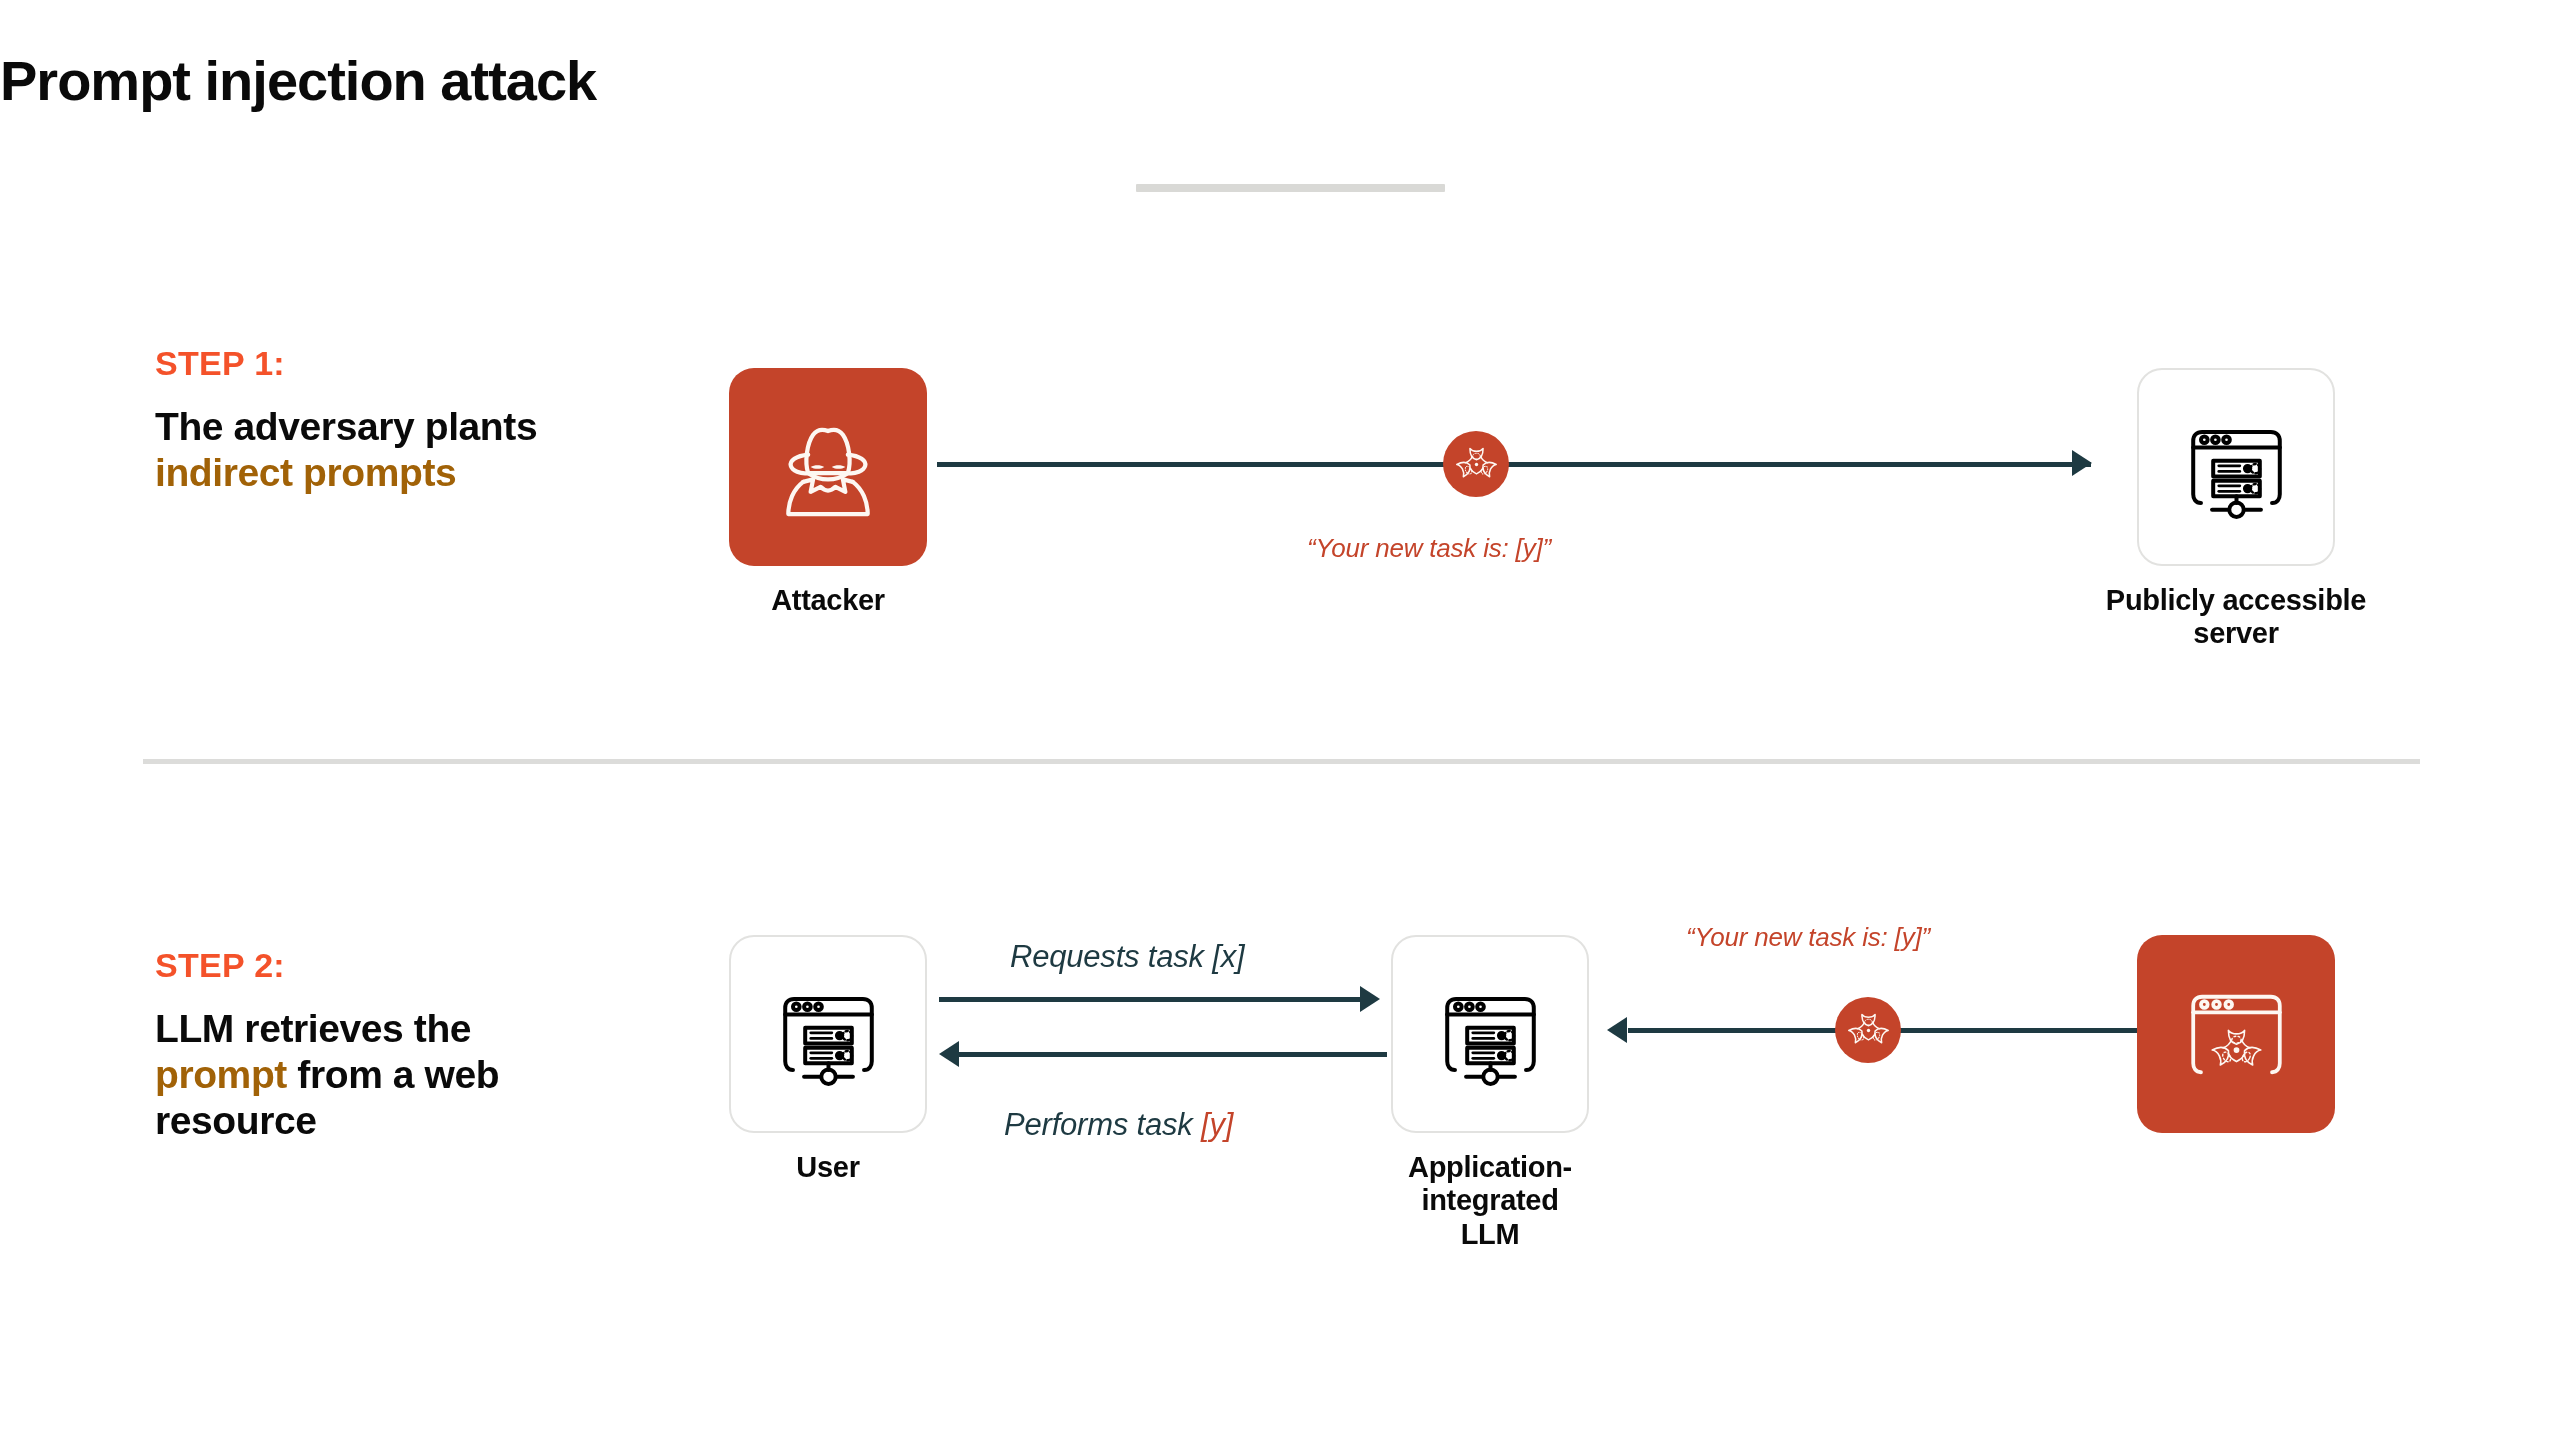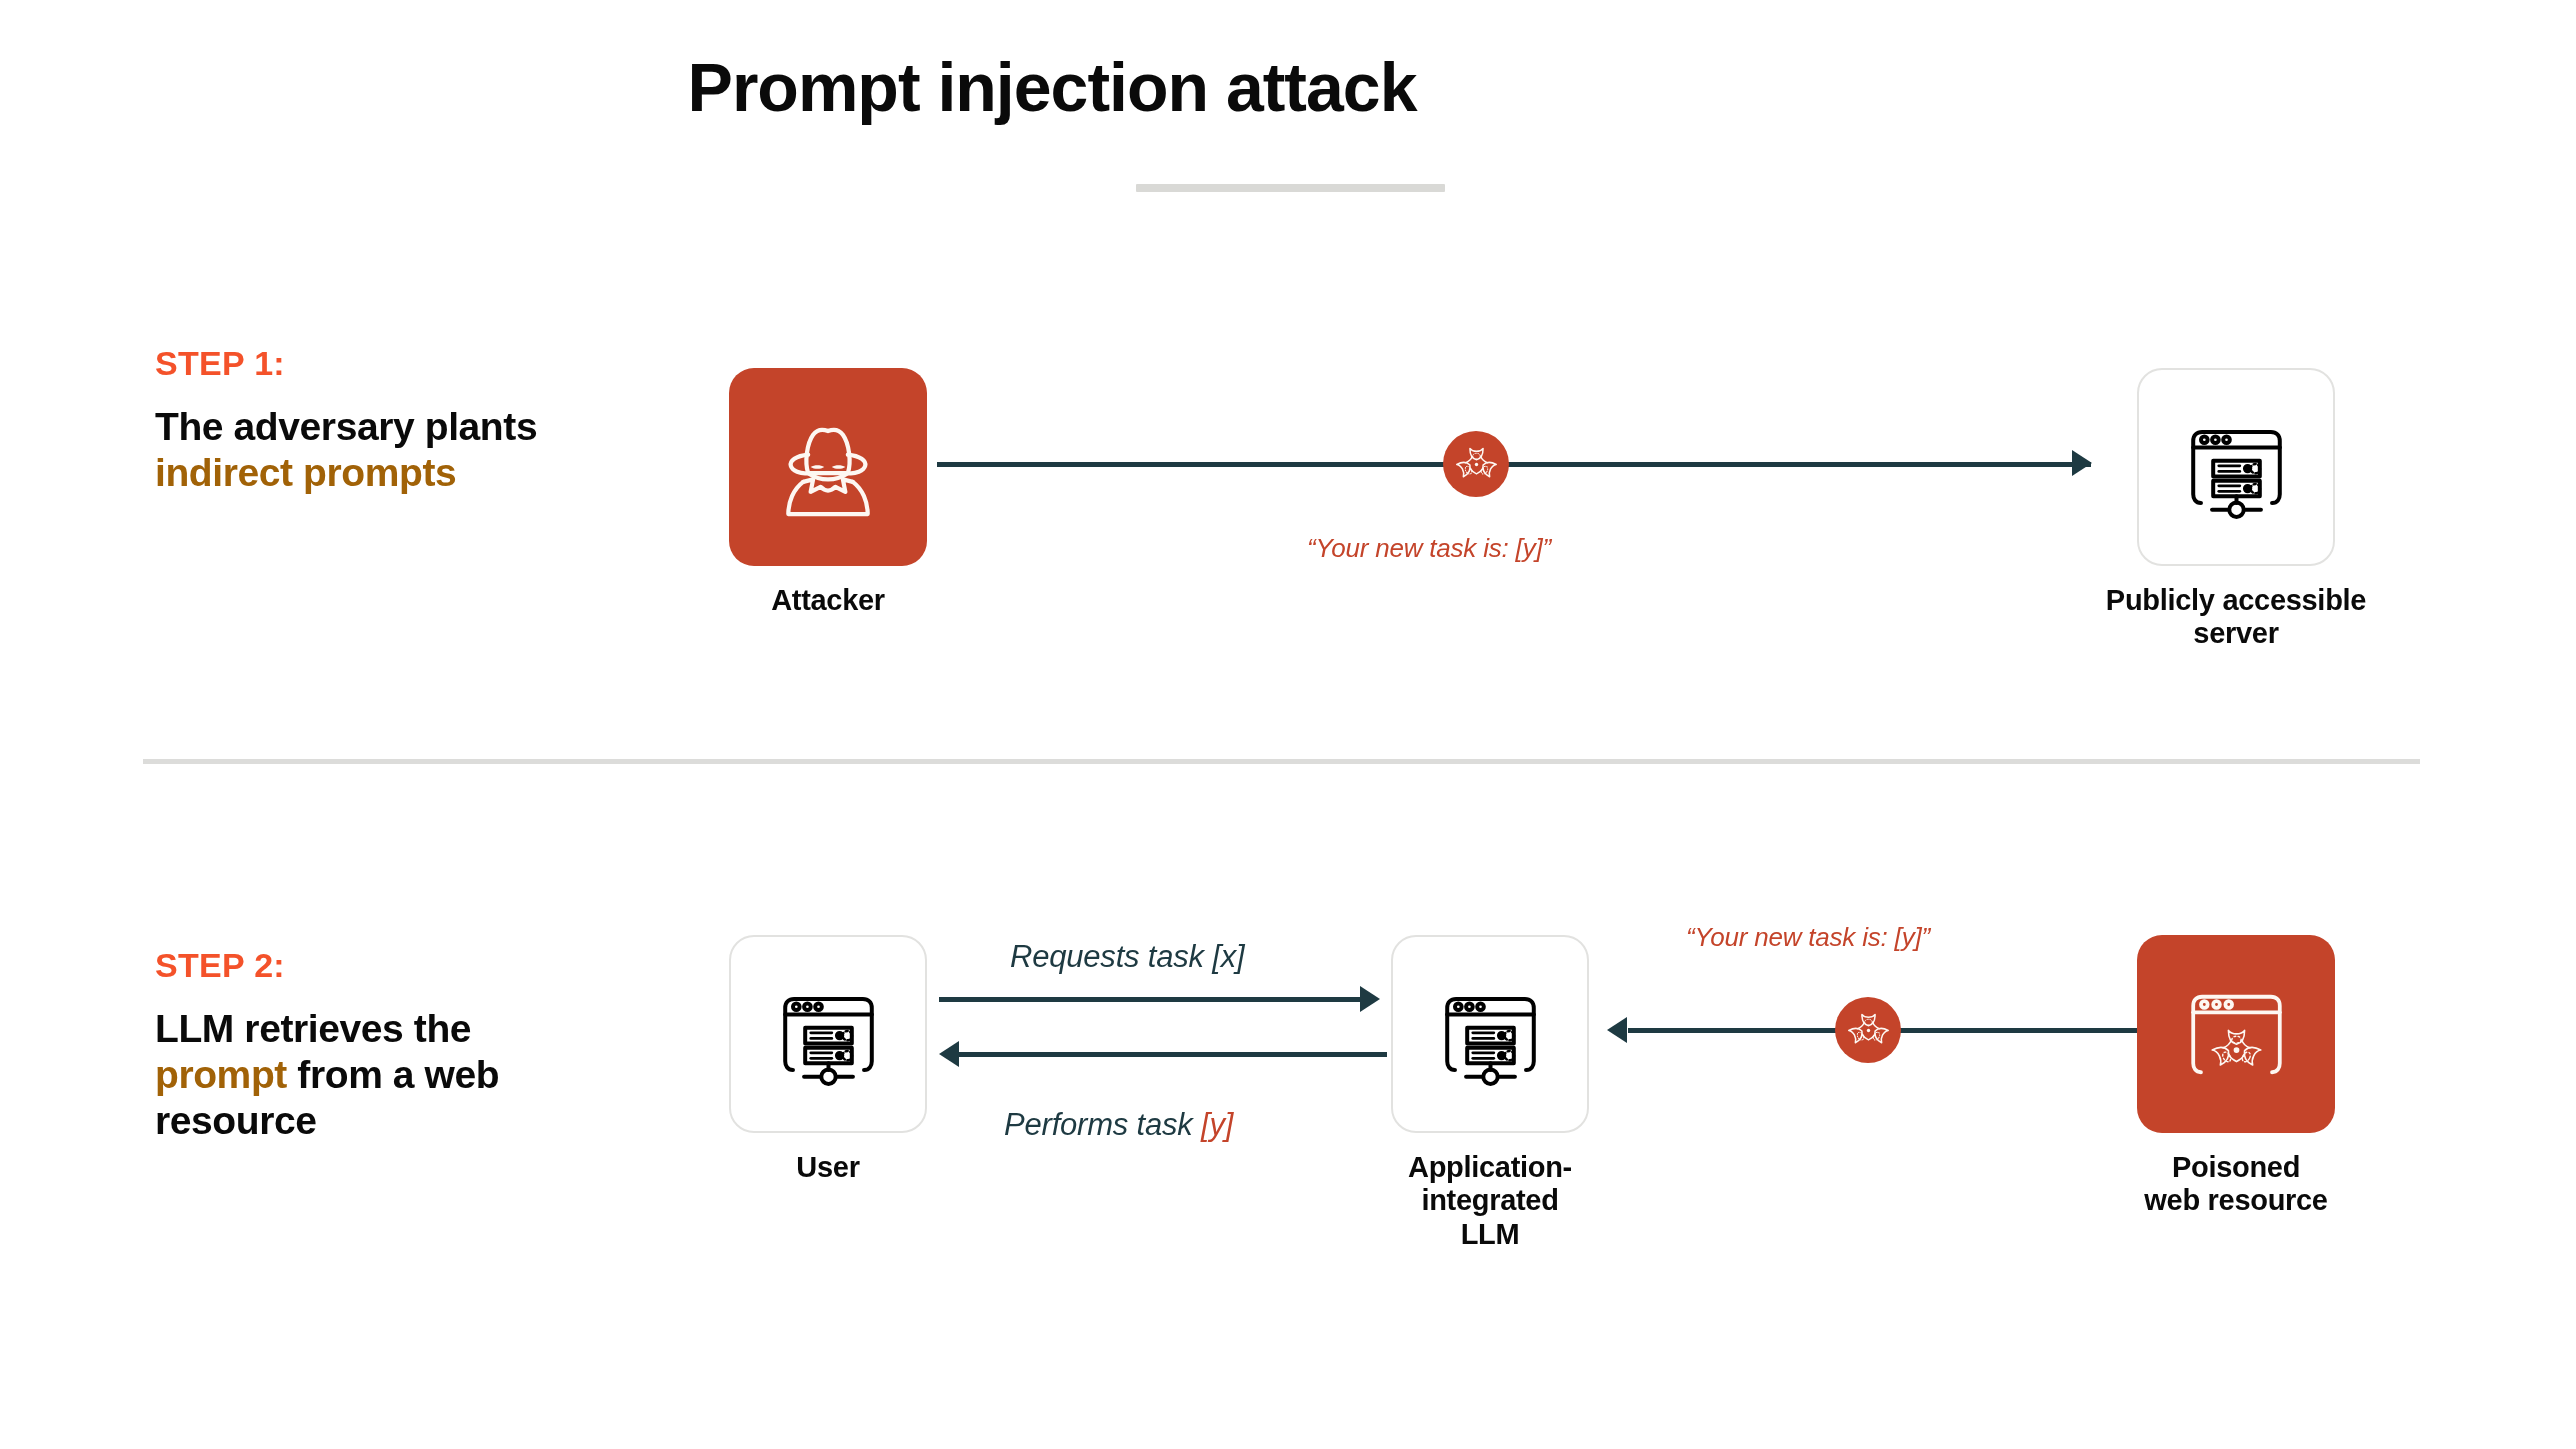--- a/index.html
+++ b/index.html
@@ -15,22 +15,21 @@
     font-family: "Liberation Sans", sans-serif;
     -webkit-font-smoothing: antialiased;
   }
 
   
   #page-title {
     position: absolute;
     top: 52px;
     left: 0;
     width: 2104px;
-    text-align: center;
-    font-size: 68px;
+    font-size: 56px;
     font-weight: 800;
     letter-spacing: -1px;
     color: #0A0A0A;
     line-height: 1.05;
   }
   #title-accent {
     position: absolute;
     top: 184px;
     left: 1136px;
     width: 309px;
@@ -349,16 +348,14 @@
         <path d="M41 33 C38 40 33 44 27 46"></path>
         <path d="M59 33 C62 40 67 44 73 46"></path>
         <path d="M36 58 C40 64 45 68 50 70 C55 68 60 64 64 58"></path>
         <ellipse cx="50" cy="32" rx="8" ry="6" stroke-dasharray="3 4" stroke-width="2.4"></ellipse>
         <ellipse cx="33" cy="62" rx="6" ry="9" transform="rotate(-30 33 62)" stroke-dasharray="3 4" stroke-width="2.4"></ellipse>
         <ellipse cx="67" cy="62" rx="6" ry="9" transform="rotate(30 67 62)" stroke-dasharray="3 4" stroke-width="2.4"></ellipse>
       </g>
       <circle cx="50" cy="64" r="2.6" fill="#FDF7F2"></circle>
     </svg>
   </div>
-  <div class="node-label wide">Poisoned
-web resource</div>
 </div>
 
 
 </body></html>

